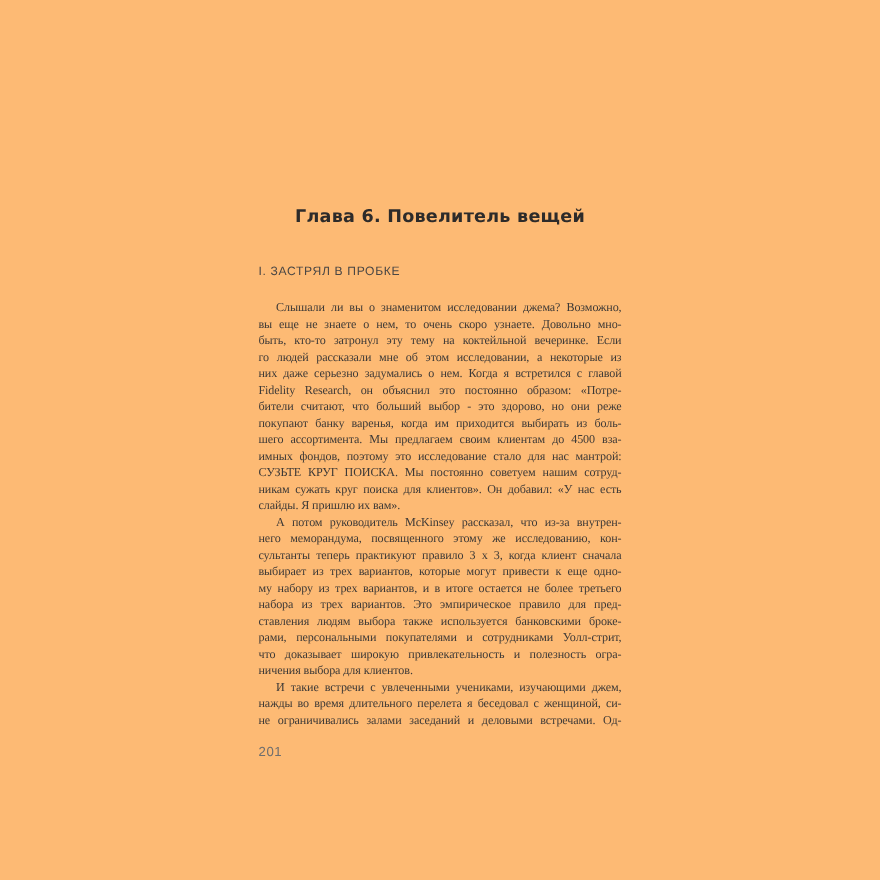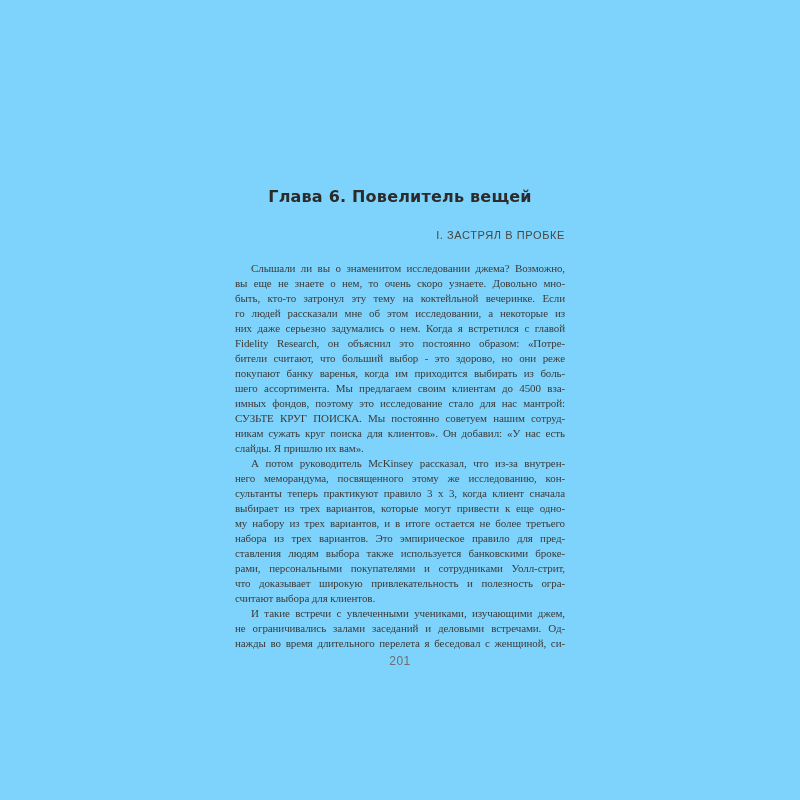--- a/index.html
+++ b/index.html
@@ -11,21 +11,21 @@
     position: relative;
     width: 800px;
     height: 800px;
     background: #fefefe;
     overflow: hidden;
     font-family: "Liberation Serif", serif;
   }
   .book-page {
     position: absolute;
     inset: 0;
-    background: #7dd3fc;
+    background: #fdba74;
   }
   .content-column {
     position: absolute;
     left: 235px;
     top: 186px;
     width: 330px;
   }
   .chapter-title {
     font-family: "DejaVu Sans", sans-serif;
     font-weight: bold;
@@ -34,23 +34,23 @@
     color: #2d2b2a;
     text-align: center;
     letter-spacing: 0.2px;
   }
   .section-title {
     font-family: "Liberation Sans", sans-serif;
     font-weight: normal;
     font-size: 11px;
     line-height: 15px;
     color: #4a4745;
-    text-align: right;
+    text-align: left;
     letter-spacing: 0.6px;
-    margin-top: 20px;
+    margin-top: 32px;
   }
   .body-text {
     margin-top: 18px;
     font-size: 11px;
     color: #3e3a37;
   }
   .paragraph {
     margin: 0;
   }
   .line {
@@ -61,25 +61,24 @@
     letter-spacing: -0.1px;
     white-space: normal;
   }
   .line.first {
     text-indent: 16px;
   }
   .line.last {
     text-align-last: left;
   }
   .page-number {
-    margin-top: 3px;
+    margin-top: 13px;
     font-family: "Liberation Sans", sans-serif;
     font-size: 12px;
     color: #6e6e6e;
-    text-align: center;
     letter-spacing: 0.5px;
   }
 </style>
 </head>
 <body>
 
 <div class="canvas">
   <div class="book-page">
     <div class="content-column">
       <div class="chapter-title">Глава 6. Повелитель вещей</div>
@@ -103,24 +102,24 @@
           <div class="paragraph">
             <div class="line first">А потом руководитель McKinsey рассказал, что из-за внутрен-</div>
             <div class="line">него меморандума, посвященного этому же исследованию, кон-</div>
             <div class="line">сультанты теперь практикуют правило 3 х 3, когда клиент сначала</div>
             <div class="line">выбирает из трех вариантов, которые могут привести к еще одно-</div>
             <div class="line">му набору из трех вариантов, и в итоге остается не более третьего</div>
             <div class="line">набора из трех вариантов. Это эмпирическое правило для пред-</div>
             <div class="line">ставления людям выбора также используется банковскими броке-</div>
             <div class="line">рами, персональными покупателями и сотрудниками Уолл-стрит,</div>
             <div class="line">что доказывает широкую привлекательность и полезность огра-</div>
-            <div class="line last">считают выбора для клиентов.</div>
+            <div class="line last">ничения выбора для клиентов.</div>
           </div>
           <div class="paragraph">
             <div class="line first">И такие встречи с увлеченными учениками, изучающими джем,</div>
+            <div class="line">нажды во время длительного перелета я беседовал с женщиной, си-</div>
             <div class="line">не ограничивались залами заседаний и деловыми встречами. Од-</div>
-            <div class="line">нажды во время длительного перелета я беседовал с женщиной, си-</div>
           </div>
         </div>
       <div class="page-number">201</div>
     </div>
   </div>
 </div>
 
 </body></html>

